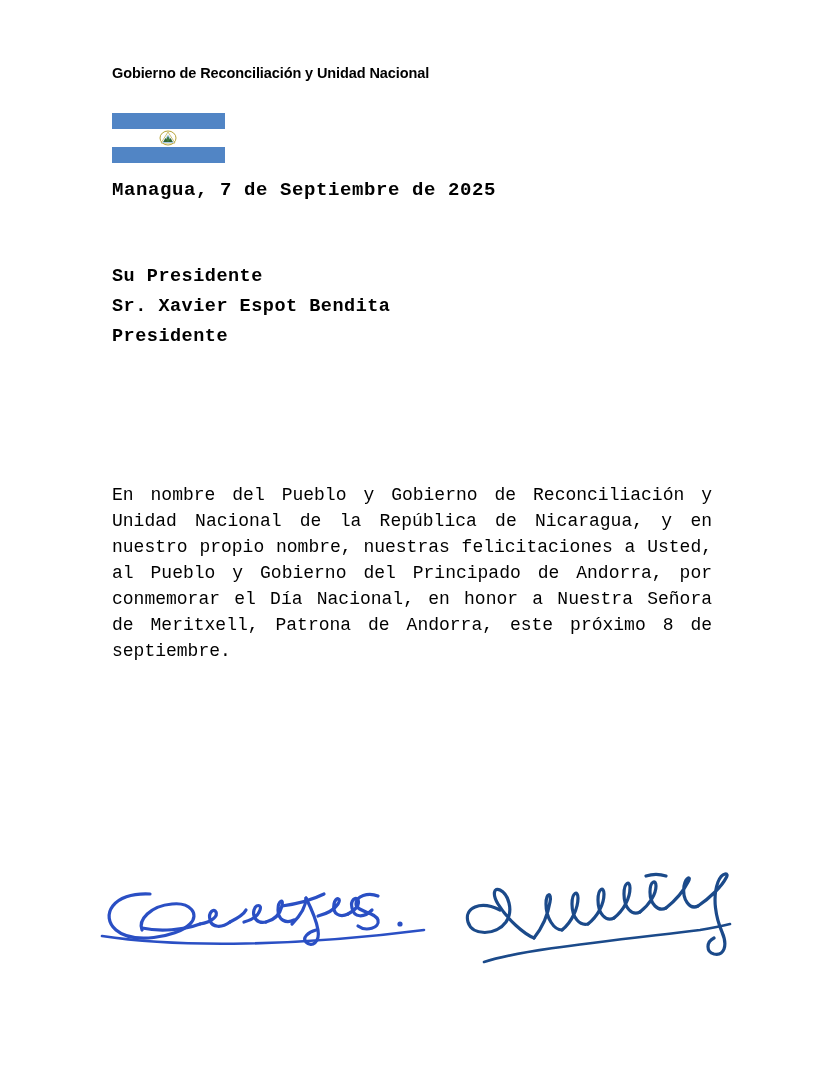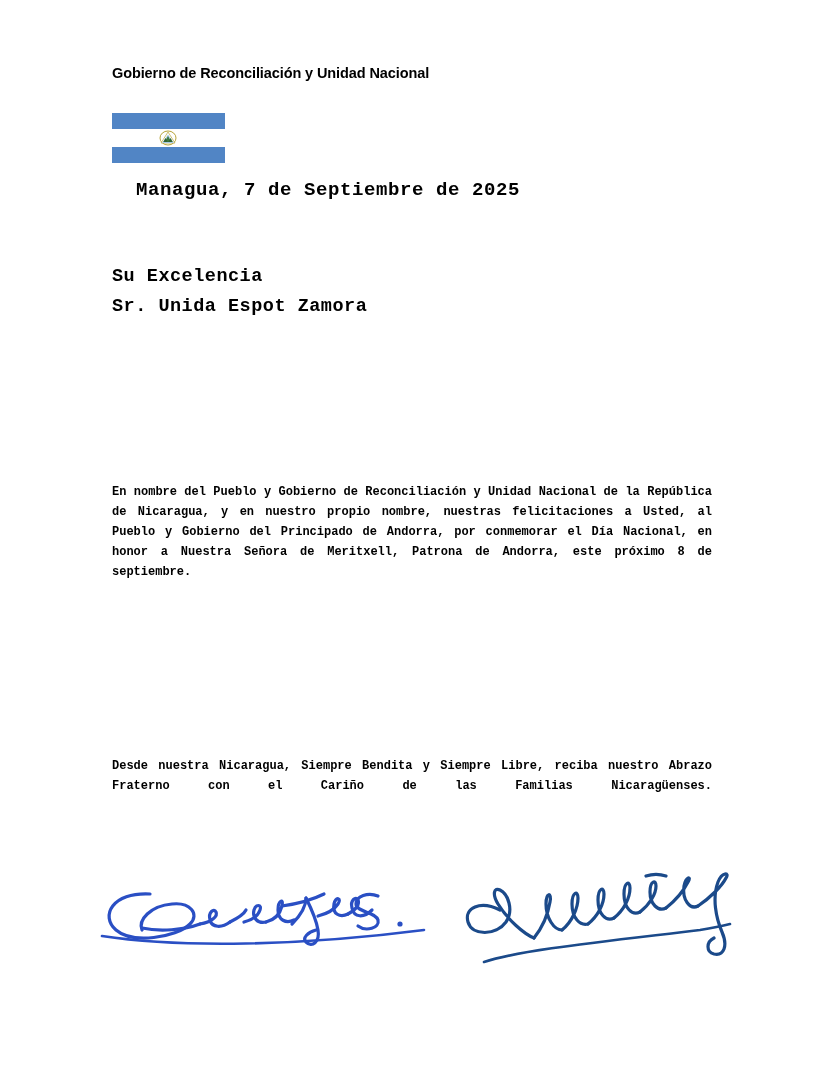--- a/index.html
+++ b/index.html
@@ -72,44 +72,43 @@
     left: 112px;
     color: #000000;
     font-family: "Liberation Mono", "DejaVu Sans Mono", monospace;
   }
   .date-line {
     top: 179px;
     font-size: 19px;
     font-weight: bold;
     letter-spacing: 0.6px;
     white-space: nowrap;
-    margin-left: 24px;
   }
   .addressee {
     top: 262px;
     font-size: 18.5px;
     font-weight: bold;
     line-height: 30px;
     letter-spacing: 0.5px;
   }
   .addressee div { white-space: nowrap; }
 
   .salutation {
     top: 420px;
     font-size: 18.5px;
     font-weight: bold;
     letter-spacing: 0.5px;
     white-space: nowrap;
   }
 
   .para {
     width: 600px;
-    font-size: 12px;
-    font-weight: bold;
-    line-height: 20px;
+    font-size: 18px;
+    font-weight: normal;
+    line-height: 26px;
     text-align: justify;
     text-justify: inter-word;
     letter-spacing: 0px;
     word-spacing: 0px;
   }
   .para-1 { top: 482px; }
   .para-2 { top: 756px; }
   
   .para::after {
     content: "";
@@ -151,28 +150,28 @@
       <polygon points="18,12 25,25 11,25" fill="#3f7a3f"></polygon>
       <polygon points="13,16 18,25 8,25" fill="#2f6330"></polygon>
       <polygon points="23,16 28,25 18,25" fill="#2f6330"></polygon>
       <rect x="7" y="24" width="22" height="2" fill="#a9cbe4"></rect>
     </svg>
   </div>
 
   <div class="mono-block date-line">Managua, 7 de Septiembre de 2025</div>
 
   <div class="mono-block addressee">
-    <div>Su Excelencia</div>
-    <div>Sr. Unida Espot Zamora</div>
+    <div>Su Presidente</div>
+    <div>Sr. Xavier Espot Bendita</div>
+    <div>Presidente</div>
   </div>
 
 
   <div class="mono-block para para-1">En nombre del Pueblo y Gobierno de Reconciliación y Unidad Nacional de la República de Nicaragua, y en nuestro propio nombre, nuestras felicitaciones a Usted, al Pueblo y Gobierno del Principado de Andorra, por conmemorar el Día Nacional, en honor a Nuestra Señora de Meritxell, Patrona de Andorra, este próximo 8 de septiembre.</div>
 
-  <div class="mono-block para para-2">Desde nuestra Nicaragua, Siempre Bendita y Siempre Libre, reciba nuestro Abrazo Fraterno con el Cariño de las Familias Nicaragüenses.</div>
 
   <div class="signatures">
     <svg class="sig-svg" width="825" height="110" viewBox="0 0 825 110">
 
       <g id="sigLeft" fill="none" stroke-width="3.2" stroke-linecap="round" stroke-linejoin="round" stroke="#2a4fc4">
         <path d="M150 22 C112 20, 100 44, 116 58 C132 72, 176 66, 190 52 C200 42, 190 30, 172 32 C150 34, 138 48, 142 58"></path>
         <path d="M142 56 C160 60, 184 58, 200 52"></path>
         <path d="M200 52 C212 50, 218 44, 216 40 C214 36, 208 40, 210 48 C212 56, 222 56, 230 50"></path>
         <path d="M230 50 C238 46, 244 42, 246 38"></path>
         <path d="M244 50 C252 48, 258 44, 260 38 C262 32, 256 32, 254 38 C252 46, 258 52, 266 50"></path>

